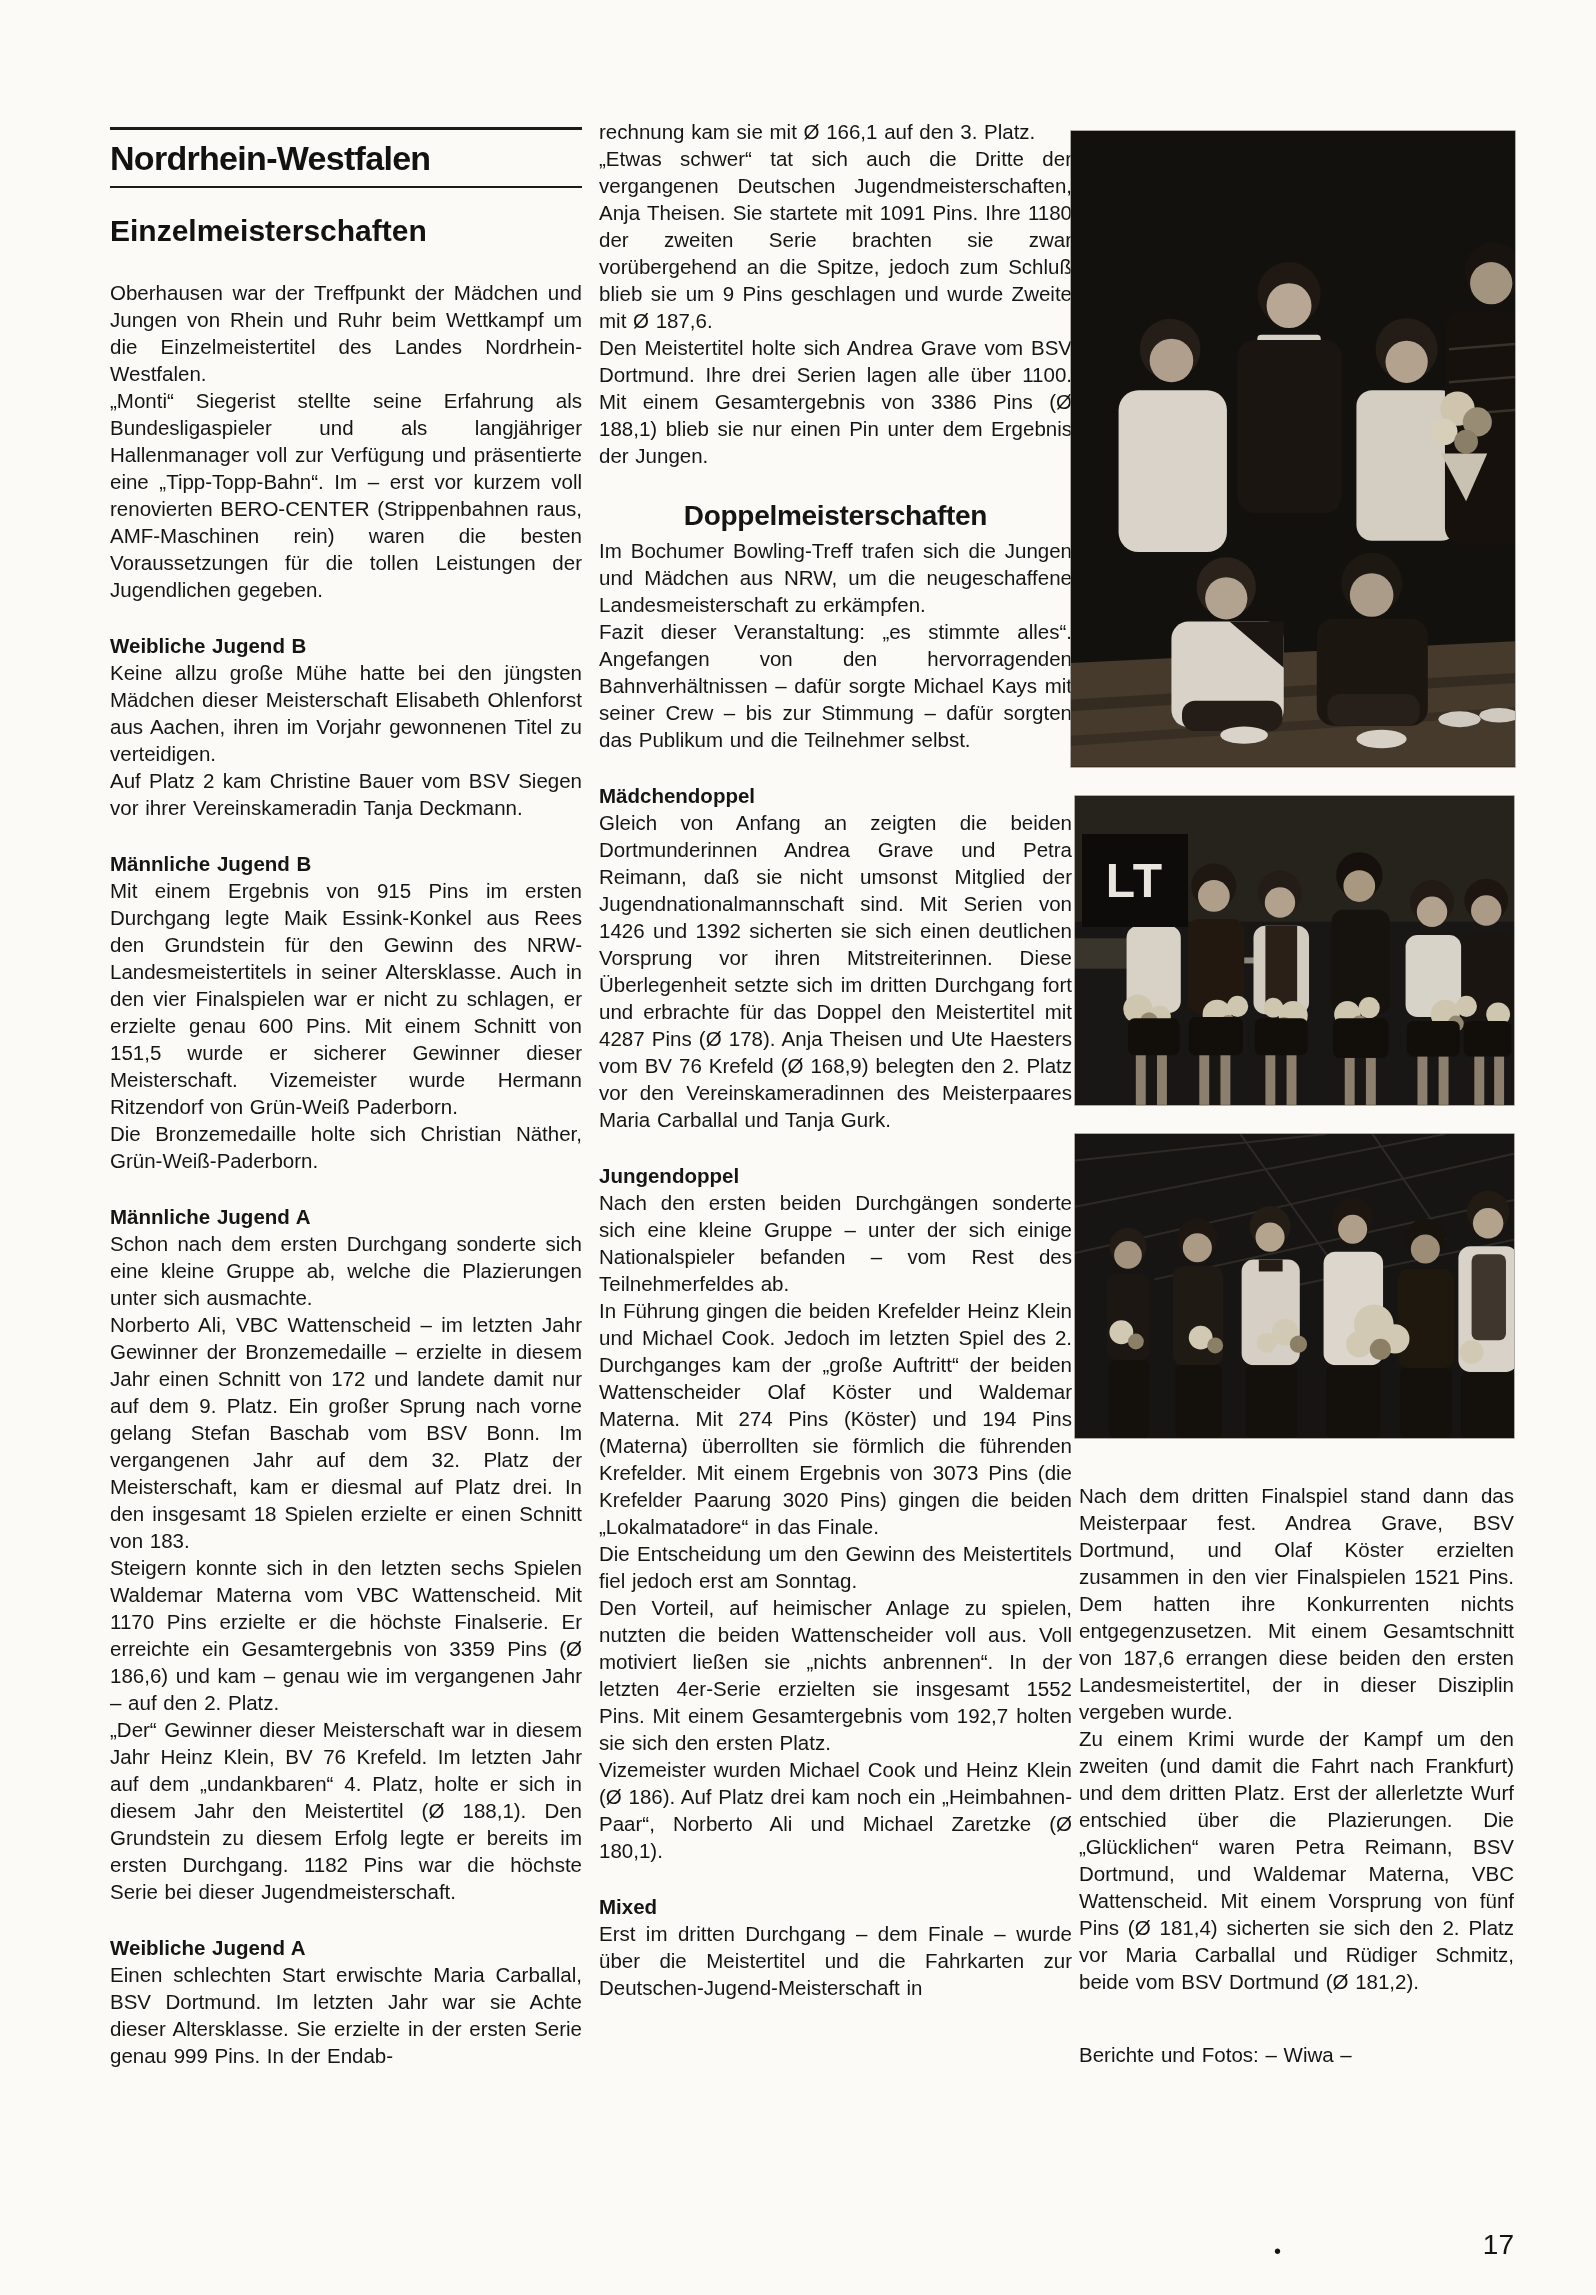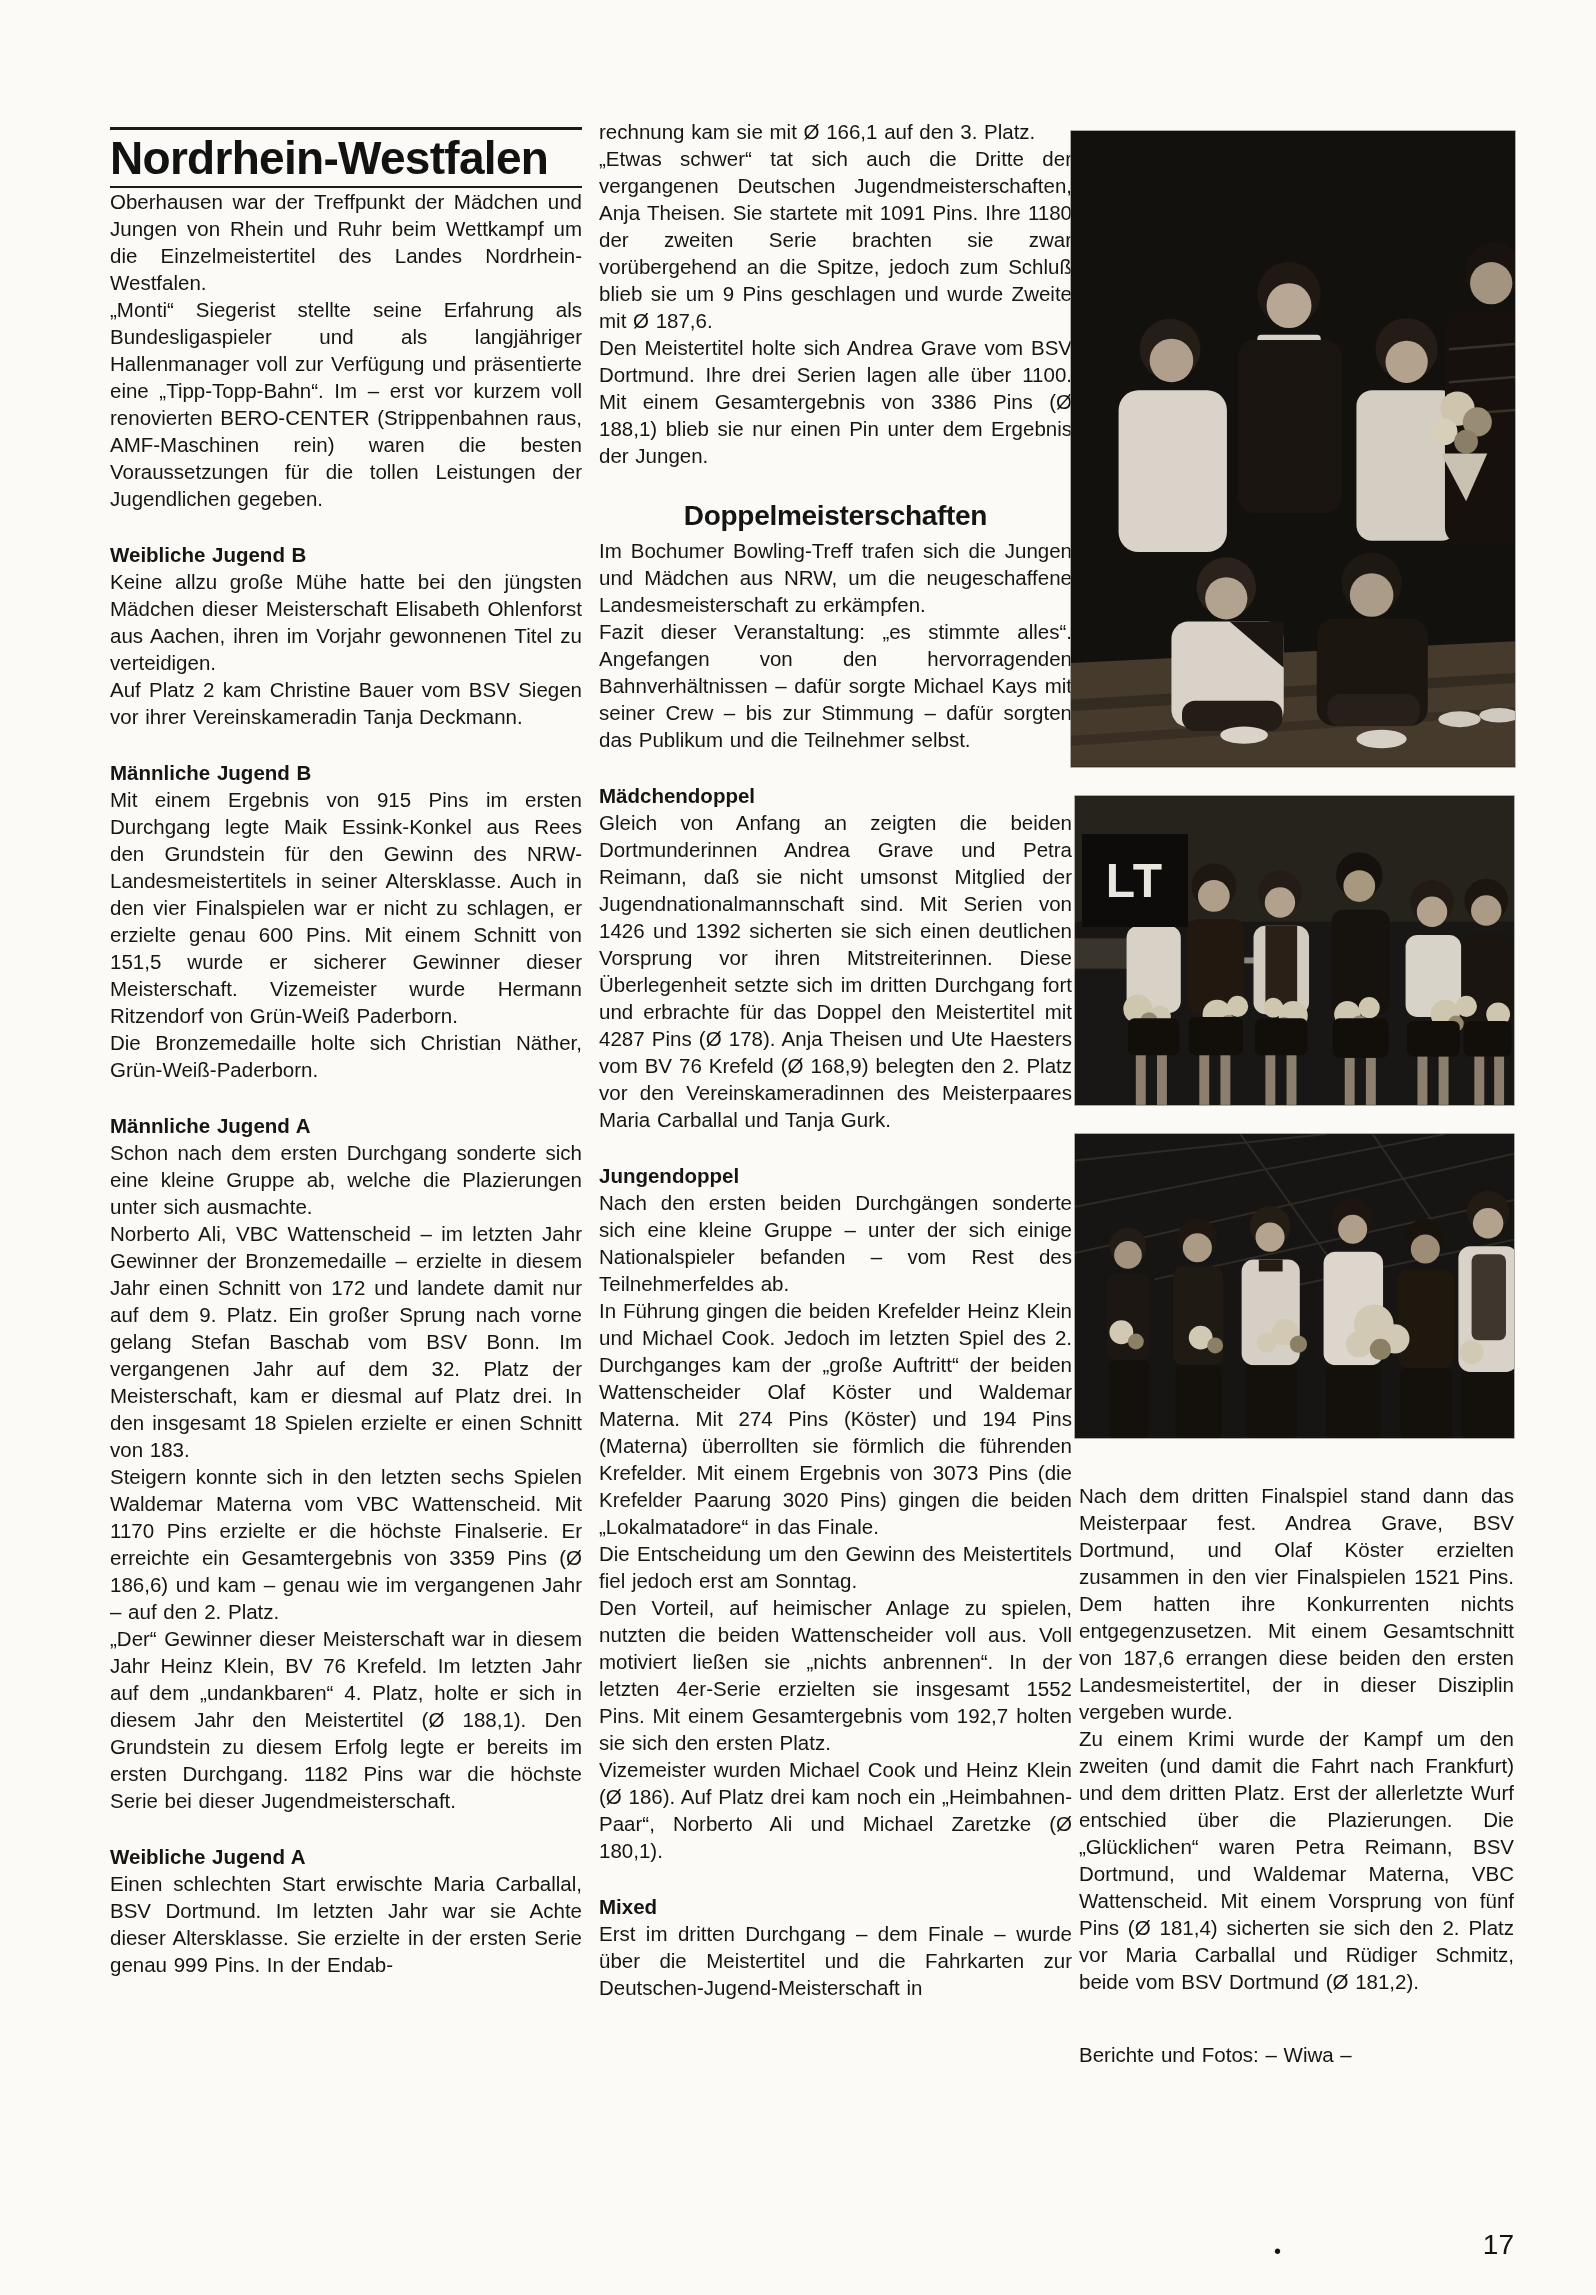--- a/index.html
+++ b/index.html
@@ -21,21 +21,21 @@
     word-spacing:1px;
     hyphens:auto;-webkit-hyphens:auto;
   }
   #col1{left:110px;top:127px;width:472px;}
   #col2{left:599px;top:118px;width:473px;}
   #col3{left:1079px;top:1482px;width:435px;}
 
   .rule-top{border:none;border-top:3.3px solid #1b1b1a;margin:0 0 4px 0;}
   .rule-bottom{border:none;border-top:2.6px solid #1b1b1a;margin:4px 0 0 0;}
   h1.title{
-    font-size:46px;line-height:48px;margin:4px 0 2.6px 0;
+    font-size:34px;line-height:48px;margin:4px 0 2.6px 0;
     font-weight:bold;letter-spacing:-0.7px;text-align:left;color:#121211;
   }
   h2.subtitle{
     font-size:30px;line-height:33px;margin:26.4px 0 32px 0;
     font-weight:bold;text-align:left;color:#121211;
   }
   .para{margin:0;}
   .shead{font-weight:bold;margin:29px 0 0 0;text-align:left;}
   .bhead{
     font-weight:bold;font-size:28px;line-height:33px;
@@ -73,20 +73,21 @@
 </style>
 </head>
 <body>
 
 <div class="page">
 
   <div class="col" id="col1">
     <hr class="rule-top">
     <h1 class="title">Nordrhein-Westfalen</h1>
     <hr class="rule-bottom">
+    <h2 class="subtitle">Einzelmeisterschaften</h2>
 
     <p class="para">Oberhausen war der Treffpunkt der Mädchen und Jungen von Rhein und Ruhr beim Wettkampf um die Einzelmeistertitel des Landes Nordrhein-Westfalen.</p>
     <p class="para">„Monti“ Siegerist stellte seine Erfahrung als Bundesligaspieler und als langjähriger Hallenmanager voll zur Verfügung und präsentierte eine „Tipp-Topp-Bahn“. Im – erst vor kurzem voll renovierten BERO-CENTER (Strippenbahnen raus, AMF-Maschinen rein) waren die besten Voraussetzungen für die tollen Leistungen der Jugendlichen gegeben.</p>
     <p class="shead">Weibliche Jugend B</p>
     <p class="para">Keine allzu große Mühe hatte bei den jüngsten Mädchen dieser Meisterschaft Elisabeth Ohlenforst aus Aachen, ihren im Vorjahr gewonnenen Titel zu verteidigen.</p>
     <p class="para">Auf Platz 2 kam Christine Bauer vom BSV Siegen vor ihrer Vereinskameradin Tanja Deckmann.</p>
     <p class="shead">Männliche Jugend B</p>
     <p class="para">Mit einem Ergebnis von 915 Pins im ersten Durchgang legte Maik Essink-Konkel aus Rees den Grundstein für den Gewinn des NRW-Landesmeistertitels in seiner Altersklasse. Auch in den vier Finalspielen war er nicht zu schlagen, er erzielte genau 600 Pins. Mit einem Schnitt von 151,5 wurde er sicherer Gewinner dieser Meisterschaft. Vizemeister wurde Hermann Ritzendorf von Grün-Weiß Paderborn.</p>
     <p class="para">Die Bronzemedaille holte sich Christian Näther, Grün-Weiß-Paderborn.</p>
     <p class="shead">Männliche Jugend A</p>

